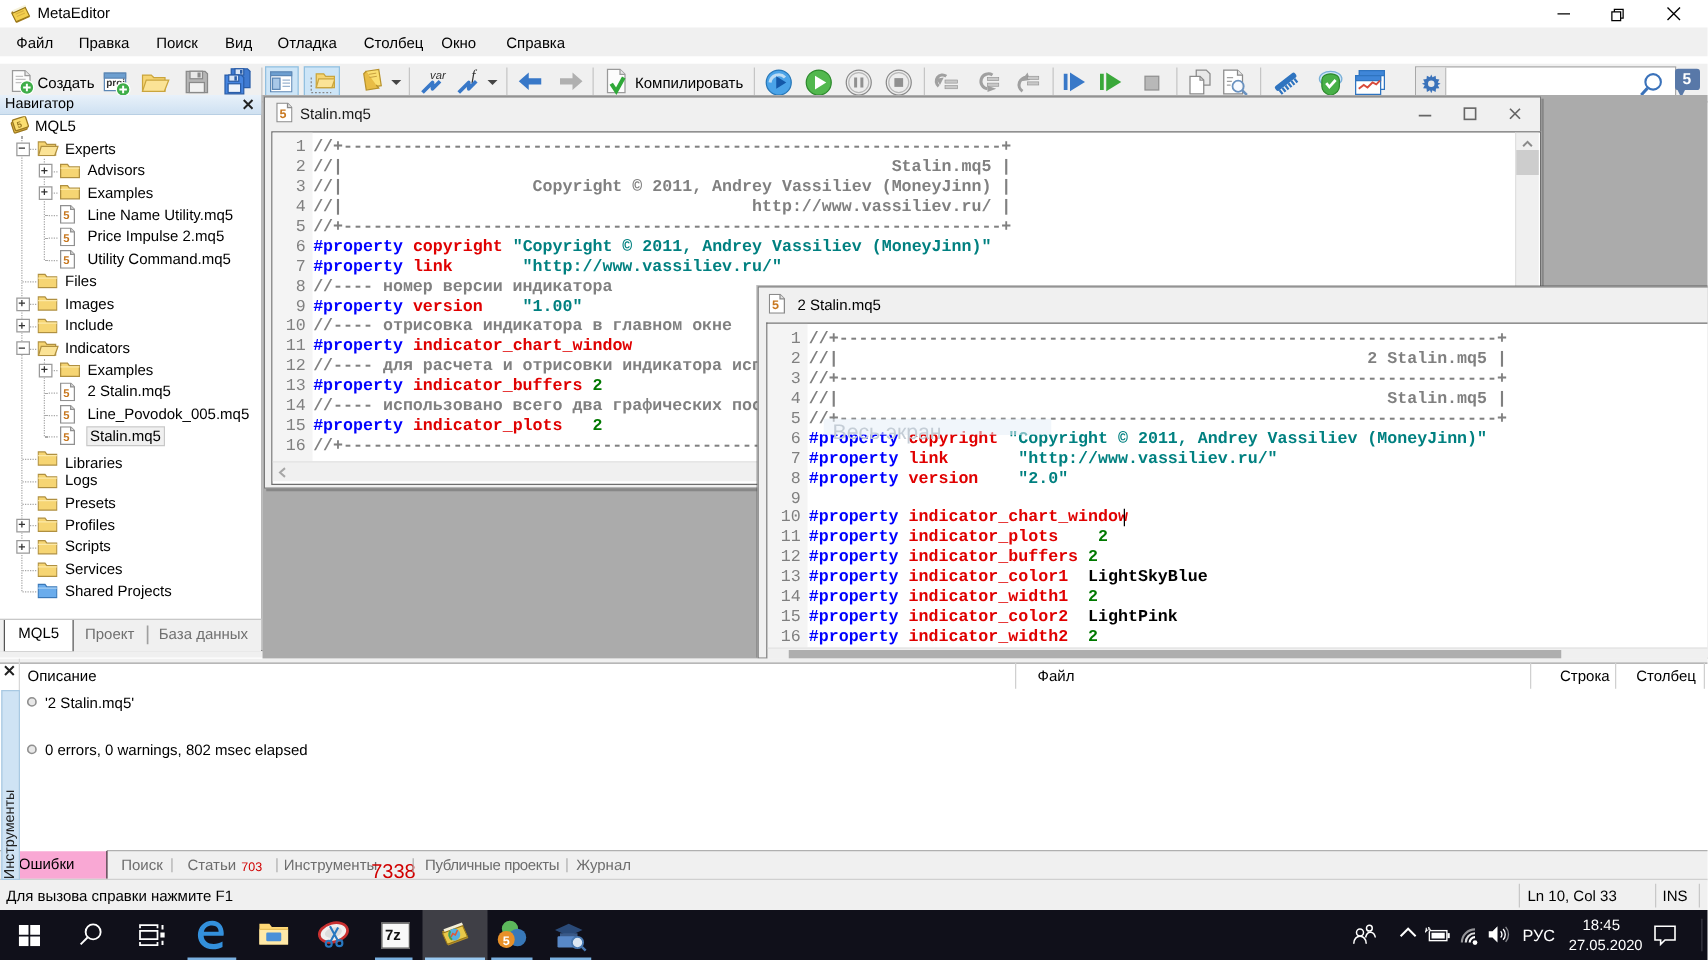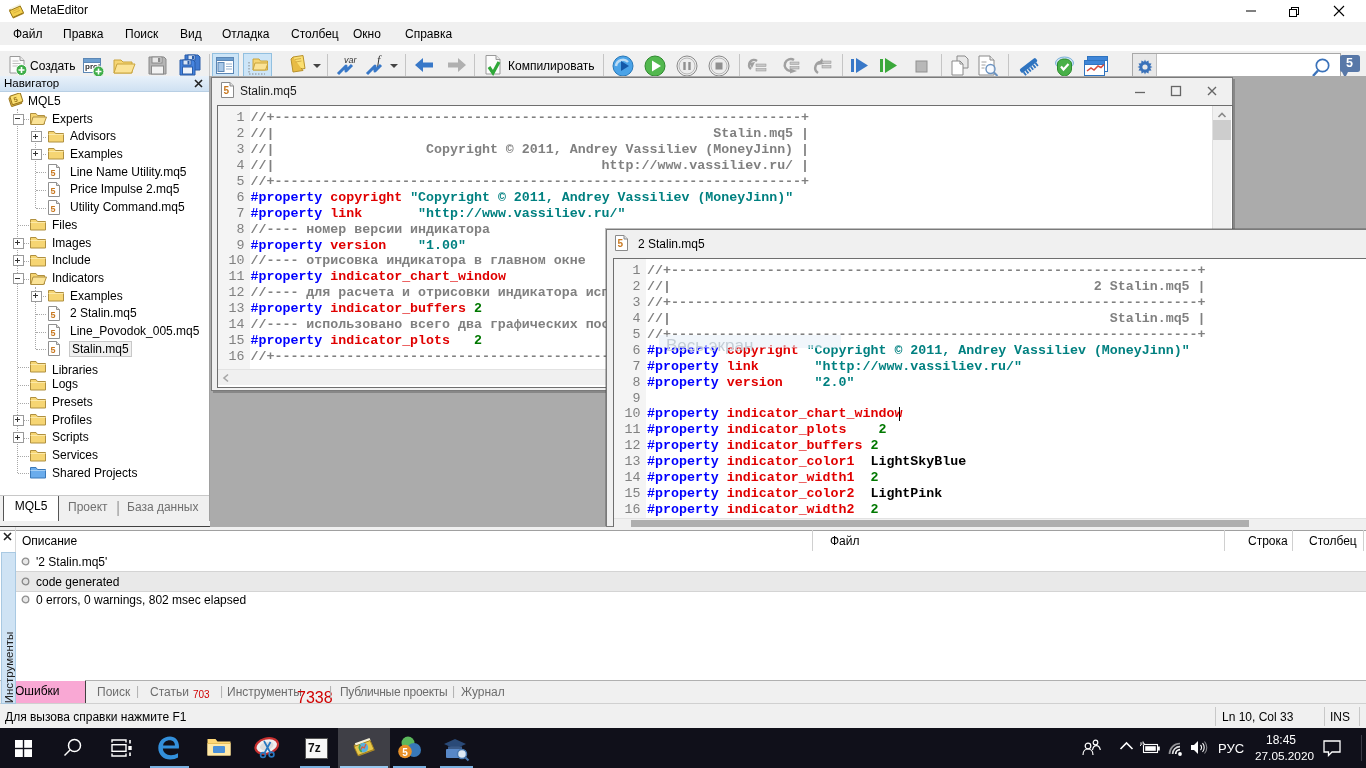--- a/index.html
+++ b/index.html
@@ -248,21 +248,21 @@
     </svg>
   </div>
 
   <div class="abs" style="left:1340px;top:4px;width:20px;height:17px;background:#5878a8;border-radius:2.5px">
     <span style="position:absolute;left:6px;top:1px;font-size:12.5px;color:#fff;font-weight:bold">5</span>
     <div class="abs" style="left:2px;top:16.5px;width:0;height:0;border-left:3px solid transparent;border-right:3px solid transparent;border-top:6px solid #5878a8"></div>
   </div>
 </path>
   </div>
 
-<div class="abs" id="navigator" style="left:0;top:76px;width:209px;height:444px;background:#fff;border-right:1px solid #a0a0a0;border-bottom:7px solid #404040">
+<div class="abs" id="navigator" style="left:0;top:76px;width:209px;height:444px;background:#fff;border-right:1px solid #a0a0a0;border-bottom:1px solid #404040">
   <div class="abs" style="left:0;top:0;width:209px;height:15px;background:linear-gradient(#e8f1fa,#cfe1f2);border-bottom:1px solid #b8cfe4">
     <span class="abs" style="left:4px;top:1px;font-size:11.5px;color:#000">Навигатор</span>
     <svg class="abs" style="left:194px;top:3px" width="9" height="9">
         <path d="M1 1 L8 8 M8 1 L1 8" stroke="#222" stroke-width="1.6"></path>
       </svg>
   </div>
   <div class="abs" id="tree" style="left:0;top:16px;width:209px;height:400px;font-size:12px;color:#000">
     <div class="abs" style="left:17px;top:17.3px;height:364.1px;border-left:1px dotted #a8a8a8"></div>
     <div class="abs" style="left:35px;top:35.0px;height:80.6px;border-left:1px dotted #a8a8a8"></div>
     <div class="abs" style="left:35px;top:194.5px;height:62.9px;border-left:1px dotted #a8a8a8"></div>
@@ -555,26 +555,20 @@
   <span class="abs" style="left:1309px;top:7px">Столбец</span>
   <div class="abs" style="left:812px;top:3px;width:1px;height:21px;background:#d0d0d0"></div>
   <div class="abs" style="left:1224px;top:3px;width:1px;height:21px;background:#d0d0d0"></div>
   <div class="abs" style="left:1292px;top:3px;width:1px;height:21px;background:#d0d0d0"></div>
   <div class="abs" style="left:1363px;top:3px;width:1px;height:21px;background:#d0d0d0"></div>
 
   <svg class="abs" style="left:21px;top:30px" width="9" height="9">
       <circle cx="4.5" cy="4.5" r="3.3" fill="#e8e8e8" stroke="#909090" stroke-width="1.3"></circle>
     </svg>
   <span class="abs" style="left:36px;top:28px">'2 Stalin.mq5'</span>
-  <div class="abs" style="left:16px;top:44px;width:1350px;height:19px;background:#e9e9e9;border-top:1px solid #d4d4d4;border-bottom:1px solid #d4d4d4">
-    <svg class="abs" style="left:5px;top:5px" width="9" height="9">
-        <circle cx="4.5" cy="4.5" r="3.3" fill="#e0e0e0" stroke="#888" stroke-width="1.3"></circle>
-      </svg>
-    <span class="abs" style="left:20px;top:3px">code generated</span>
-  </div>
   <svg class="abs" style="left:21px;top:68px" width="9" height="9">
       <circle cx="4.5" cy="4.5" r="3.3" fill="#e8e8e8" stroke="#909090" stroke-width="1.3"></circle>
     </svg>
   <span class="abs" style="left:36px;top:66px">0 errors, 0 warnings, 802 msec elapsed</span>
 
   <div class="abs" style="left:0;top:153px;width:1366px;height:24px;background:#f0f0f0;border-top:1px solid #b0b0b0">
     <div class="abs" style="left:14px;top:-1px;width:70px;height:22px;background:#f9a8d4;border:1px solid #404040;border-top:1px solid #fff;padding-top:3px">Ошибки</div>
     <span class="abs" style="left:97px;top:4px;color:#6d6d6d">Поиск</span>
     <span class="abs" style="left:136px;top:3px;color:#b0b0b0">|</span>
     <span class="abs" style="left:150px;top:4px;color:#6d6d6d">Статьи</span>

